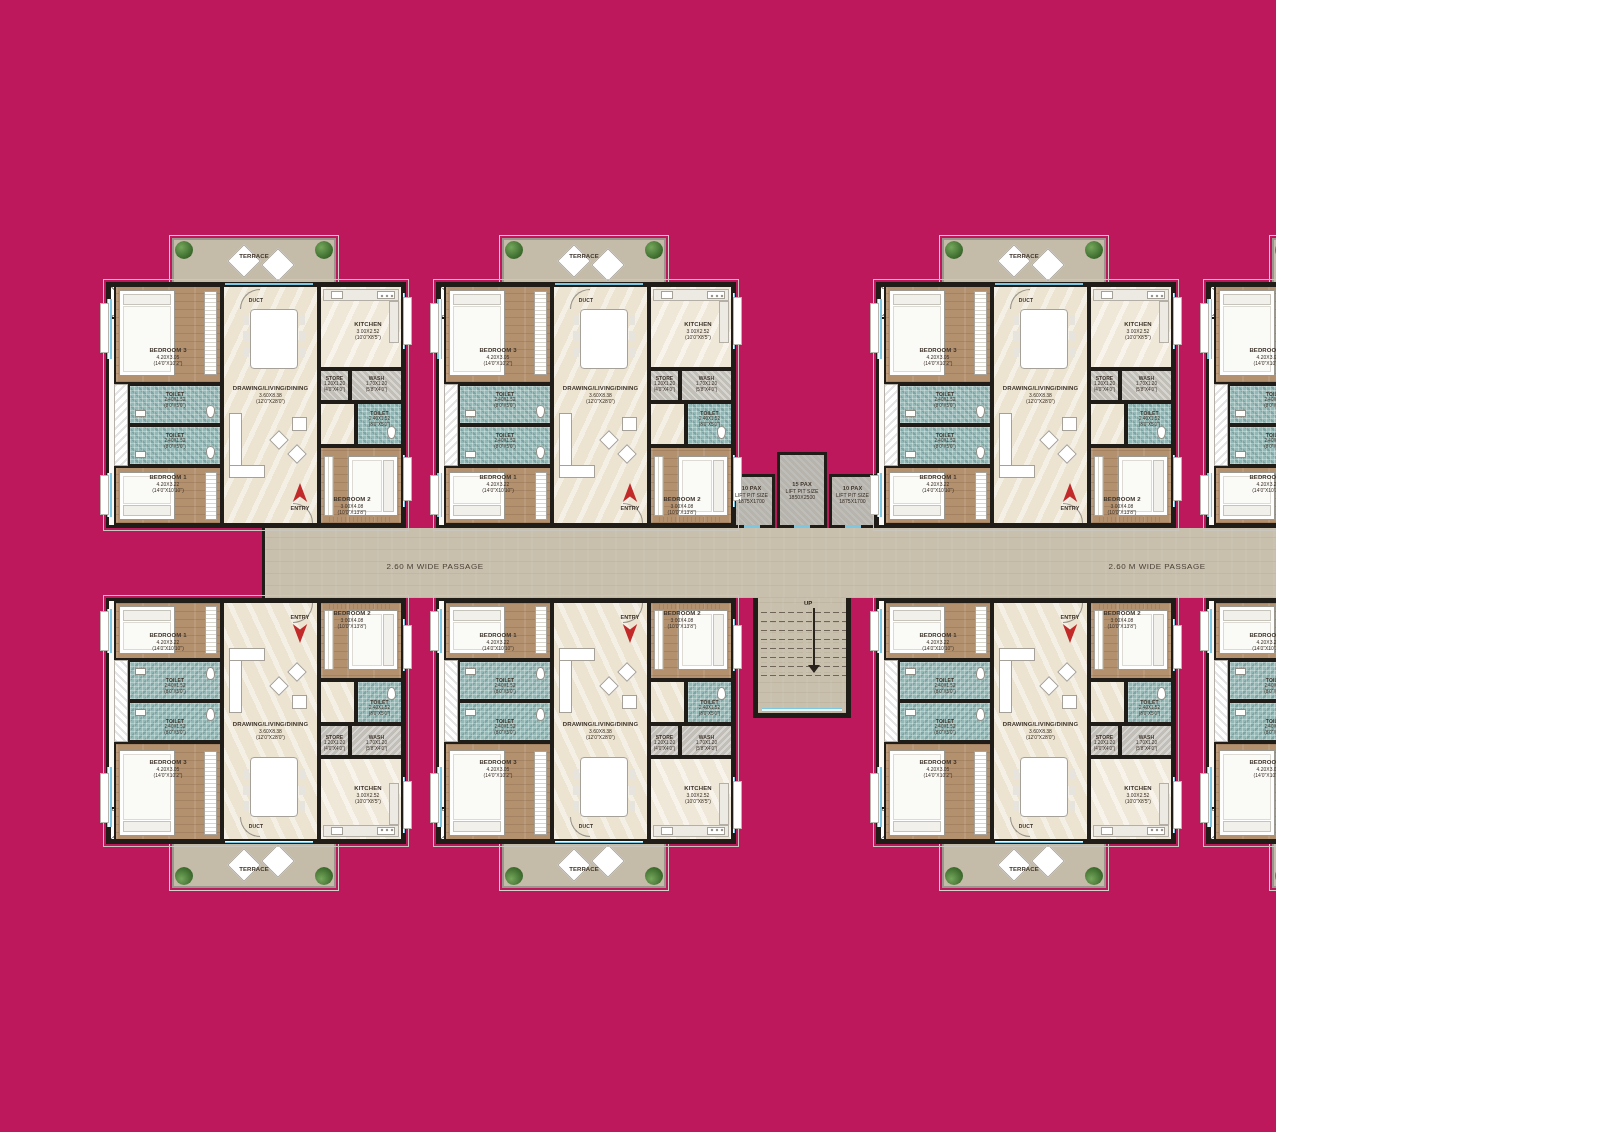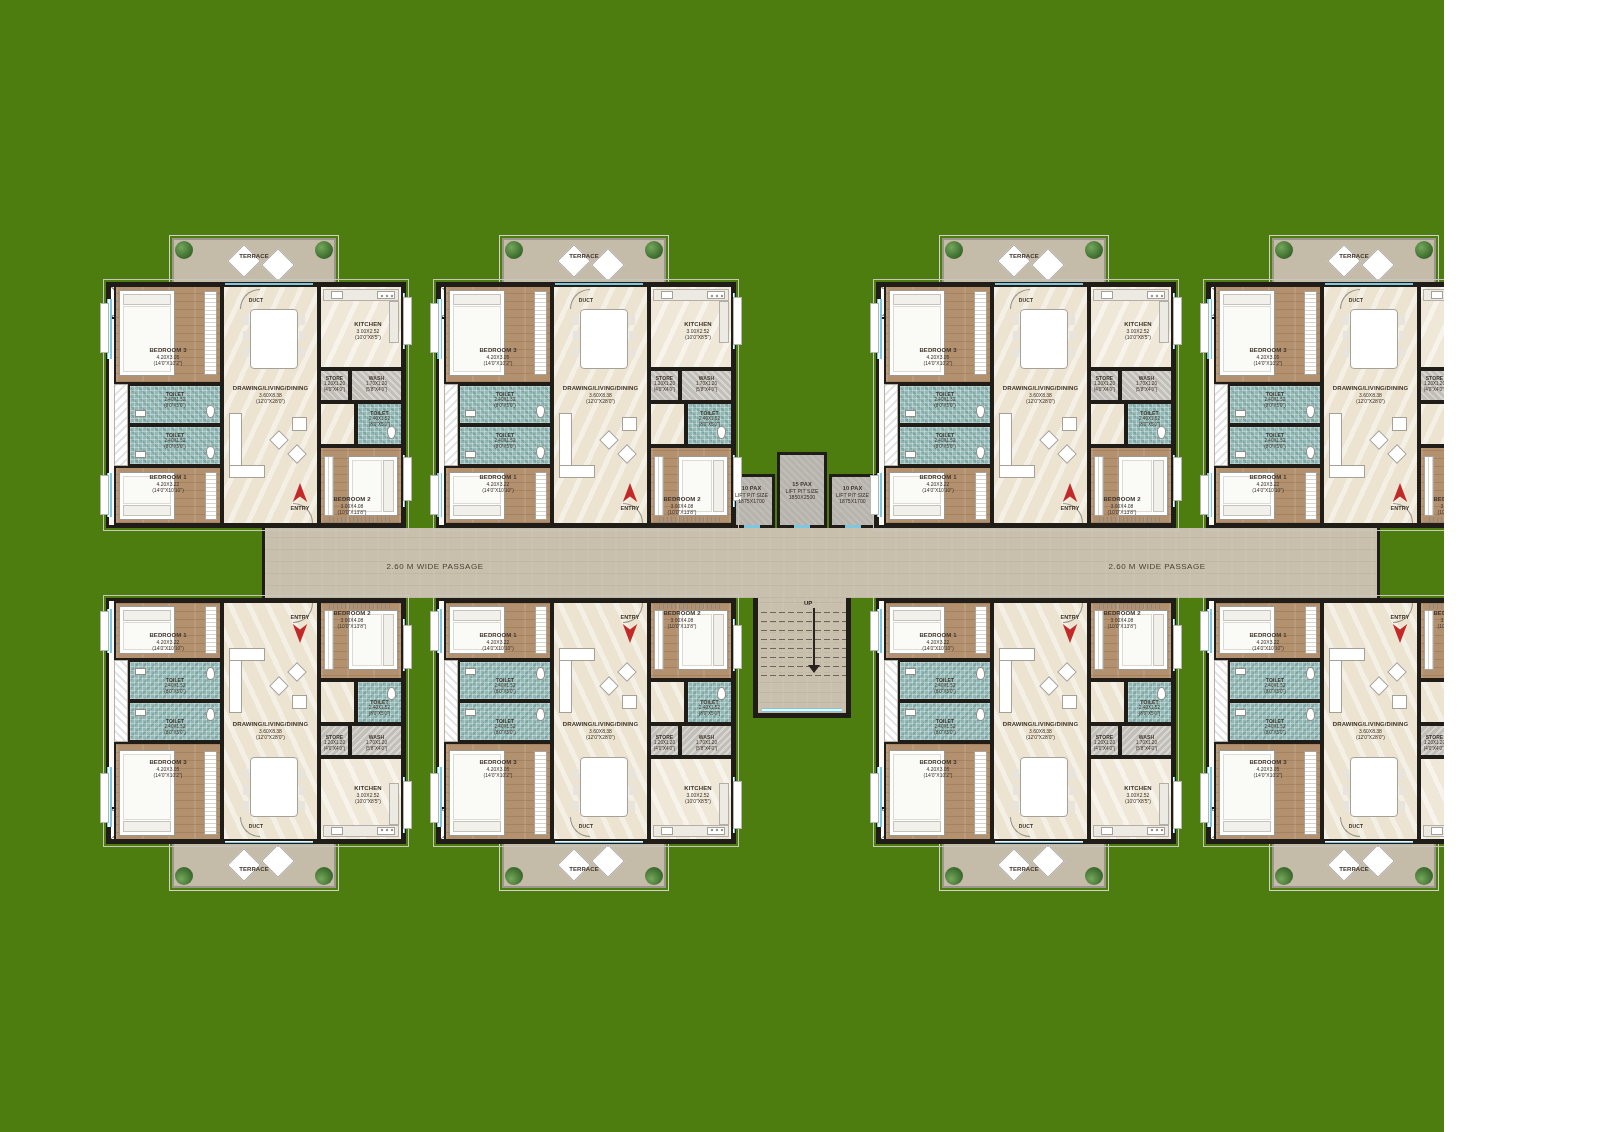--- a/index.html
+++ b/index.html
@@ -9,21 +9,21 @@
     --teal:#92b8b5;
     --tan:#c8bfac;
     --lift:#b7b4ae;
     --win:#7cc7e2;
     --red:#c12a28;
     --ink:#3d332a;
   }
   *{margin:0;padding:0;box-sizing:border-box;}
   html,body{background:#fff;}
   body{font-family:"Liberation Sans",sans-serif;color:var(--ink);}
-  .page{position:relative;width:1444px;height:1132px;background:#4d7c0f;overflow:hidden;}
+  .page{position:relative;width:1276px;height:1132px;background:#be185d;overflow:hidden;}
 
   
   .unit{position:absolute;width:300px;height:290px;}
   .top{top:238px}.bot{top:598px}
   .c1{left:106px}.c2{left:436px}.c3{left:876px}.c4{left:1206px}
   .u-inner{position:relative;width:100%;height:100%;}
   .bot .u-inner{transform:scaleY(-1);}
   .bot .txt{transform:scaleY(-1);}
 
   

